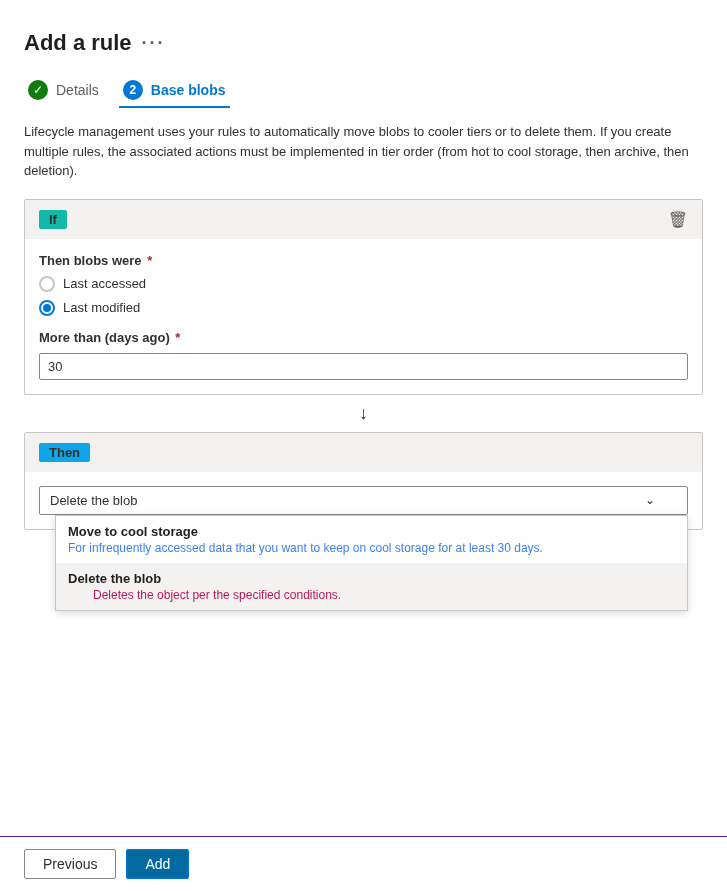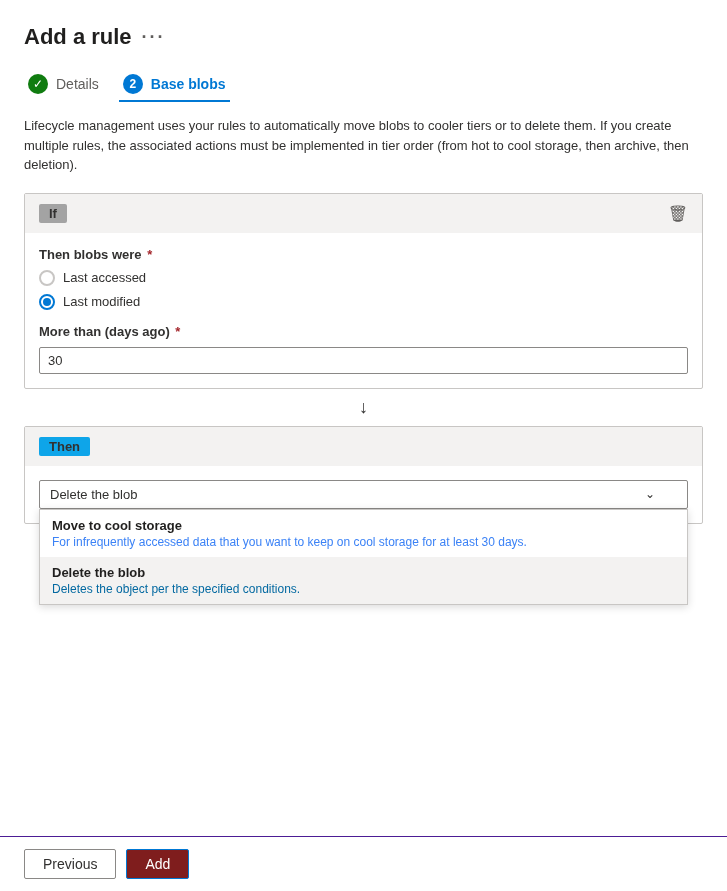--- a/index.html
+++ b/index.html
@@ -7,21 +7,21 @@
       font-family: 'Segoe UI', Arial, sans-serif;
       font-size: 14px;
       color: #323130;
       background: #fff;
       width: 727px;
       min-height: 891px;
       position: relative;
     }
 
     .page-container {
-      padding: 24px 24px;
+      padding: 30px 24px;
       display: flex;
       flex-direction: column;
       height: 685px;
     }
 
     .page-title {
       font-size: 22px;
       font-weight: 600;
       color: #201f1e;
       display: flex;
@@ -103,21 +103,21 @@
       background: #f3f2f1;
       display: flex;
       align-items: center;
       justify-content: space-between;
     }
 
     .section-label {
       font-size: 13px;
       font-weight: 600;
       color: #323130;
-      background: #a3a3a3;
+      background: #14b8a6;
       padding: 2px 10px;
       border-radius: 2px;
     }
 
     .section-label.teal {
       background: #0ea5e9;
       color: #323130;
     }
 
     .delete-icon {
@@ -225,21 +225,21 @@
     }
 
     .dropdown-chevron {
       font-size: 12px;
       color: #323130;
     }
 
     .dropdown-menu {
       position: absolute;
       top: 100%;
-      left: 0;
+      left: 16px;
       right: 0;
       background: #fff;
       border: 1px solid #c8c6c4;
       z-index: 10;
       box-shadow: 0 2px 8px rgba(0,0,0,0.15);
     }
 
     .dropdown-item {
       padding: 8px 12px;
       cursor: pointer;
@@ -255,21 +255,22 @@
       color: #201f1e;
     }
 
     .dropdown-item-desc {
       font-size: 12px;
       color: #3b82f6;
       margin-top: 2px;
     }
 
     .dropdown-item-desc.dark {
-      color: #0369a1;
+      color: #be185d;
+      margin-left: 25px;
     }
 
     .bottom-bar {
       position: absolute;
       bottom: 0;
       left: 0;
       right: 0;
       border-top: 1px solid #4c1d95;
       padding: 12px 24px;
       display: flex;
@@ -286,21 +287,21 @@
       border: 1px solid transparent;
     }
 
     .btn-default {
       background: #fff;
       border-color: #8a8886;
       color: #323130;
     }
 
     .btn-primary {
-      background: #7f1d1d;
+      background: #0369a1;
       color: #fff;
       border-color: #0078d4;
     }
 
     .red-dot {
       width: 6px;
       height: 6px;
       border-radius: 50%;
       background: #a4262c;
       position: absolute;

